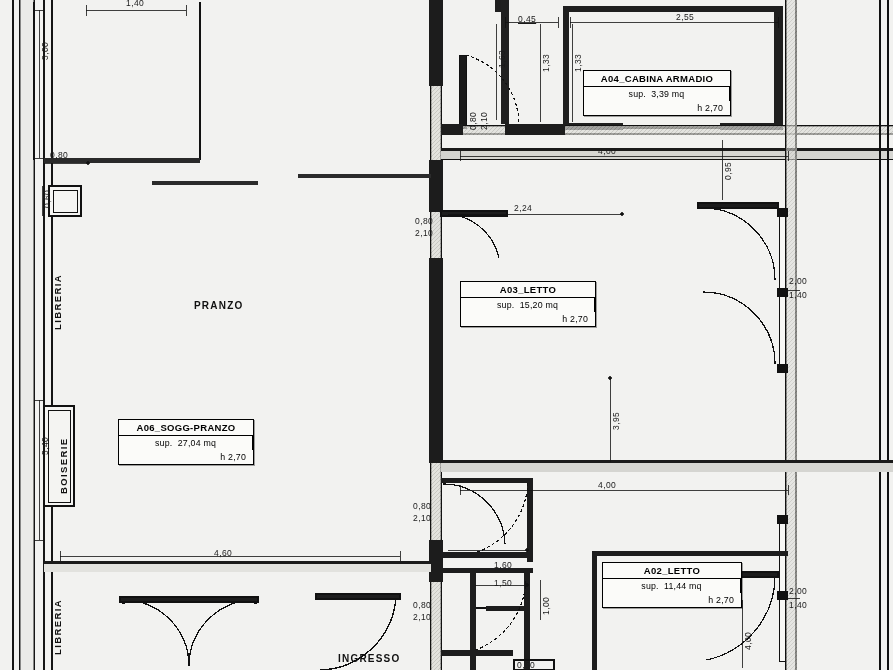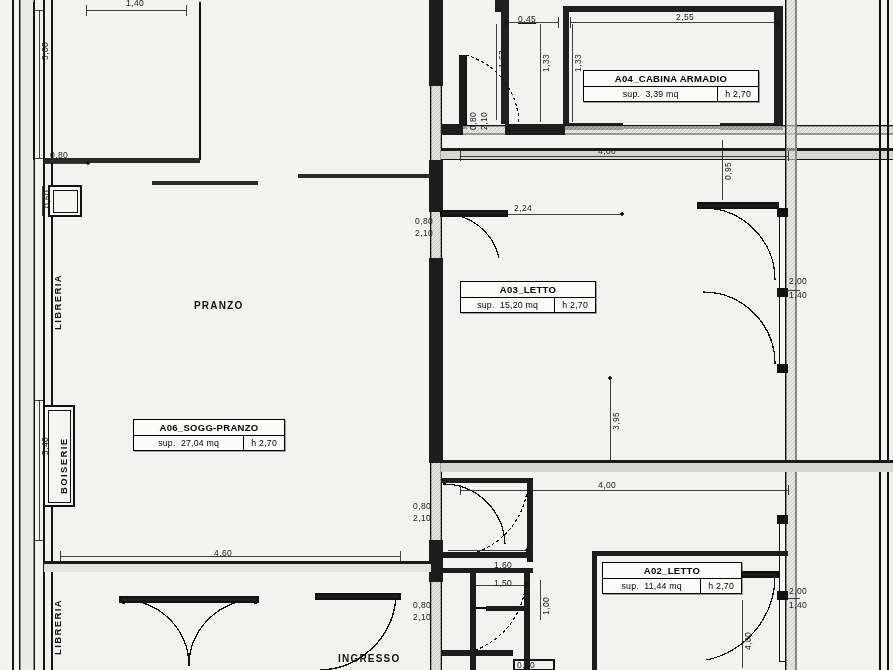--- a/index.html
+++ b/index.html
@@ -42,21 +42,21 @@
   }
   .infobox .title {
     display:block;
     border-bottom:1.3px solid #000;
     text-align:center;
     font-size:9.5px;
     font-weight:bold;
     padding:2px 7px 2px;
     letter-spacing:0.3px;
   }
-  .infobox .row { display:flex; }
+  .infobox .row { display:flex;flex-direction:column; }
   .infobox .sup {
     flex:1;
     text-align:center;
     font-size:8.8px;
     padding:2px 6px;
     border-right:1.3px solid #000;
     letter-spacing:0.2px;
   }
   .infobox .h {
     text-align:right;
@@ -400,21 +400,21 @@
   <span class="lbl room-name" style="left:194px; top:300px;">PRANZO</span>
 
   <span class="lbl room-name" style="left:338px; top:653px;">INGRESSO</span>
 
   <span class="lbl vert-name" style="left:52px; top:330px;">LIBRERIA</span>
 
   <span class="lbl vert-name" style="left:58px; top:494px;">BOISERIE</span>
 
   <span class="lbl vert-name" style="left:52px; top:655px;">LIBRERIA</span>
 
-  <div class="infobox" style="left:583px; top:70px; width:176px;">
+  <div class="infobox" style="left:583px; top:70px; width:148px;">
     <span class="title">A04_CABINA ARMADIO</span>
     <div class="row">
       <span class="sup">
         <span>sup.</span>
         &nbsp;<span>3,39 mq</span>
       </span>
       <span class="h">h 2,70</span>
     </div>
   </div>
 
@@ -422,21 +422,21 @@
     <span class="title">A03_LETTO</span>
     <div class="row">
       <span class="sup">
         <span>sup.</span>
         &nbsp;<span>15,20 mq</span>
       </span>
       <span class="h">h 2,70</span>
     </div>
   </div>
 
-  <div class="infobox" style="left:133px; top:419px; width:152px;">
+  <div class="infobox" style="left:118px; top:419px; width:136px;">
     <span class="title">A06_SOGG-PRANZO</span>
     <div class="row">
       <span class="sup">
         <span>sup.</span>
         &nbsp;<span>27,04 mq</span>
       </span>
       <span class="h">h 2,70</span>
     </div>
   </div>
 

